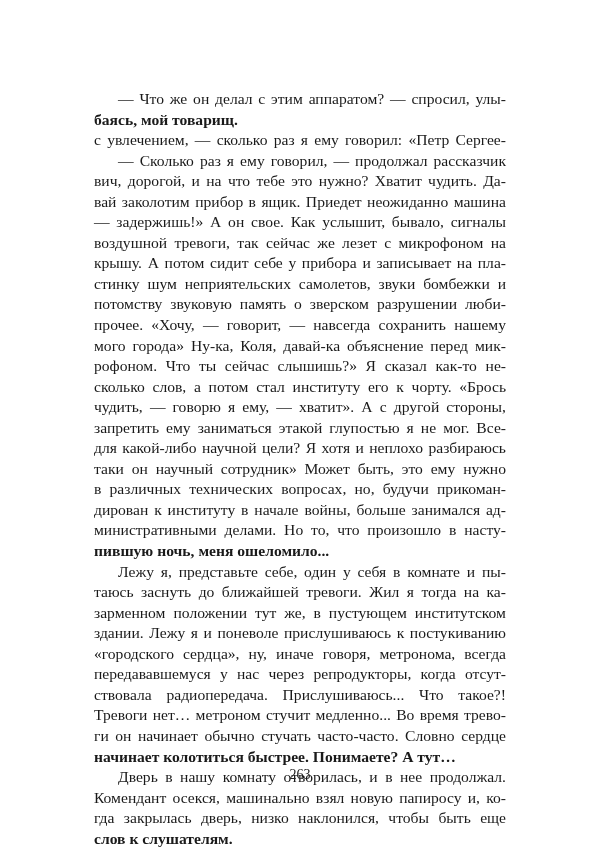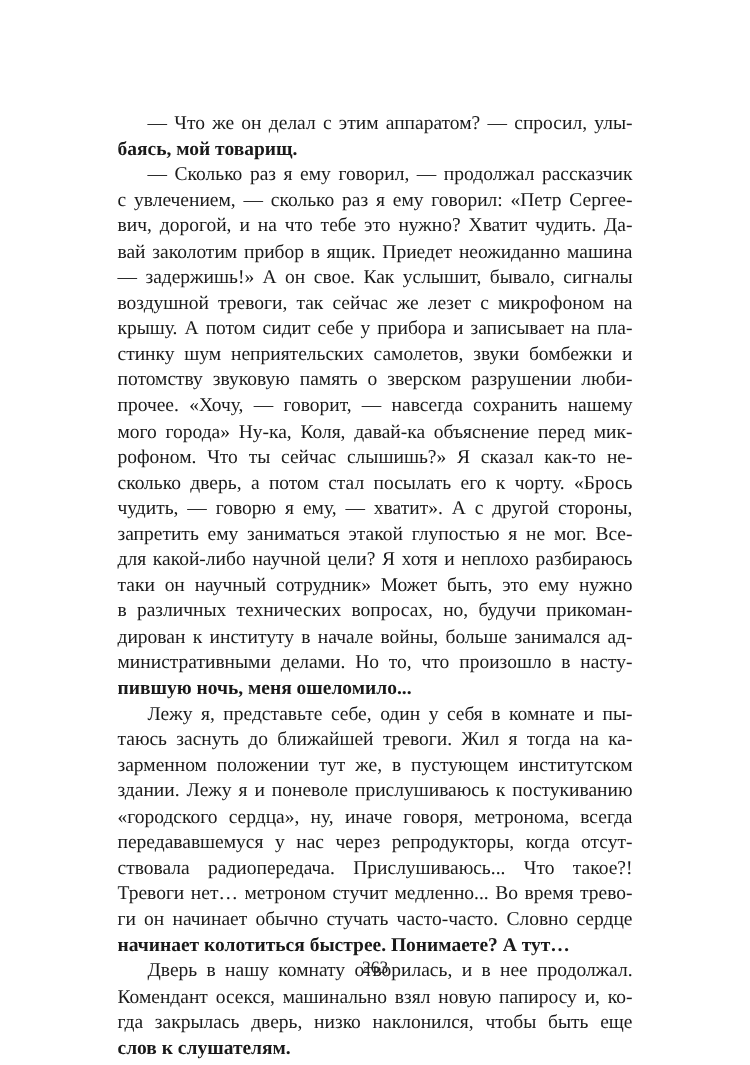--- a/index.html
+++ b/index.html
@@ -60,33 +60,33 @@
   </style>
 </head>
 <body>
 
 <div class="page">
   <div class="text-block">
 
     <span class="line indent">— Что же он делал с этим аппаратом? — спросил, улы-</span>
     <span class="line last">баясь, мой товарищ.</span>
 
+    <span class="line">с увлечением, — сколько раз я ему говорил: «Петр Сергее-</span>
     <span class="line indent">— Сколько раз я ему говорил, — продолжал рассказчик</span>
-    <span class="line">с увлечением, — сколько раз я ему говорил: «Петр Сергее-</span>
     <span class="line">вич, дорогой, и на что тебе это нужно? Хватит чудить. Да-</span>
     <span class="line">вай заколотим прибор в ящик. Приедет неожиданно машина</span>
     <span class="line">— задержишь!» А он свое. Как услышит, бывало, сигналы</span>
     <span class="line">воздушной тревоги, так сейчас же лезет с микрофоном на</span>
     <span class="line">крышу. А потом сидит себе у прибора и записывает на пла-</span>
     <span class="line">стинку шум неприятельских самолетов, звуки бомбежки и</span>
     <span class="line">потомству звуковую память о зверском разрушении люби-</span>
     <span class="line">прочее. «Хочу, — говорит, — навсегда сохранить нашему</span>
     <span class="line">мого города» Ну-ка, Коля, давай-ка объяснение перед мик-</span>
     <span class="line">рофоном. Что ты сейчас слышишь?» Я сказал как-то не-</span>
-    <span class="line">сколько дверь, а потом стал посылать его к чорту. «Брось</span>
+    <span class="line">сколько слов, а потом стал институту его к чорту. «Брось</span>
     <span class="line">чудить, — говорю я ему, — хватит». А с другой стороны,</span>
     <span class="line">запретить ему заниматься этакой глупостью я не мог. Все-</span>
     <span class="line">для какой-либо научной цели? Я хотя и неплохо разбираюсь</span>
     <span class="line">таки он научный сотрудник» Может быть, это ему нужно</span>
     <span class="line">в различных технических вопросах, но, будучи прикоман-</span>
     <span class="line">дирован к институту в начале войны, больше занимался ад-</span>
     <span class="line">министративными делами. Но то, что произошло в насту-</span>
     <span class="line last">пившую ночь, меня ошеломило...</span>
 
     <span class="line indent">Лежу я, представьте себе, один у себя в комнате и пы-</span>

